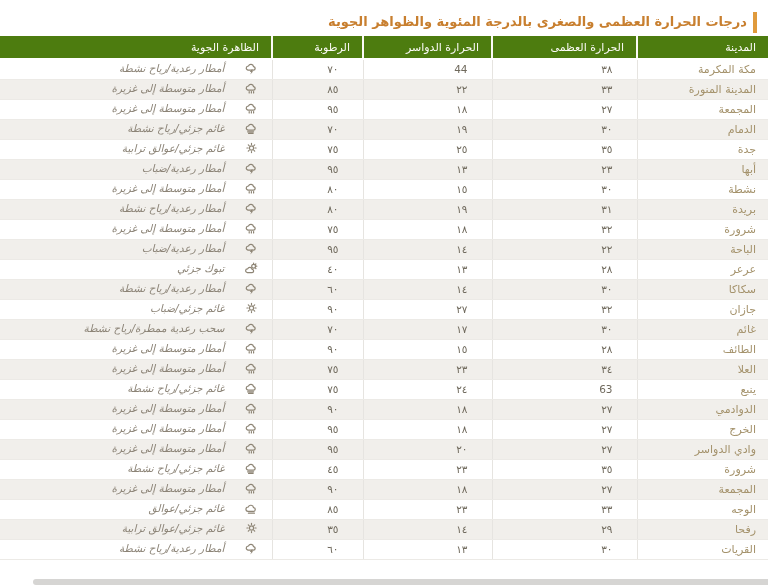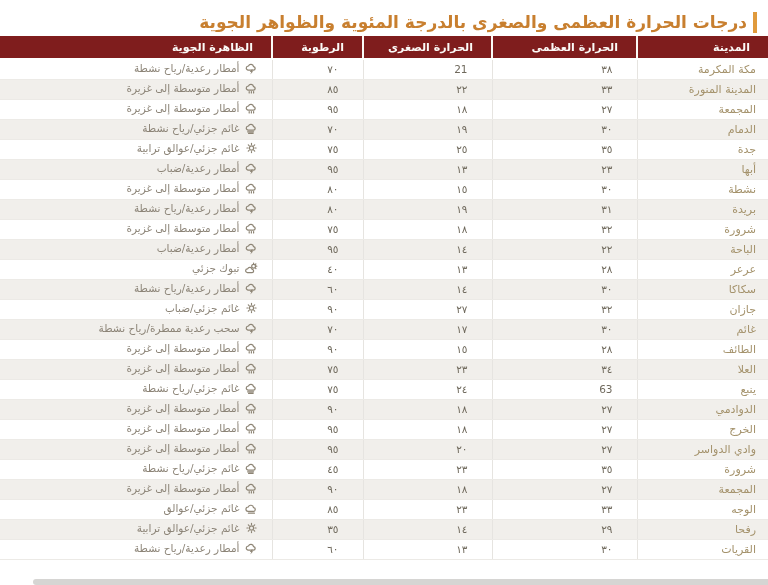--- a/index.html
+++ b/index.html
@@ -18,45 +18,45 @@
     padding:8px 11px 0 0;
   }
   .accent-bar{
     display:inline-block;
     width:4px; height:21px;
     background:#e09a3c;
     margin-left:6px;
     flex:0 0 auto;
   }
   .page-title{
-    font-size:17px; font-weight:bold;
+    font-size:13px; font-weight:bold;
     color:#c87f2f;
     line-height:1.2;
     white-space:nowrap;
   }
 
   
   table{
     width:768px;
     border-collapse:collapse;
     table-layout:fixed;
   }
   col.w-city{ width:131px; }
   col.w-max{ width:145px; }
   col.w-min{ width:129px; }
   col.w-hum{ width:91px; }
   col.w-phen{ width:272px; }
 
   thead th{
-    background:#7f1d1d;
+    background:#4d7c0f;
     color:#fcfbf8;
-    font-size:11px; font-weight:bold;
+    font-size:11px; font-weight:normal;
     height:23px;
     text-align:right;
-    padding:0 18px 0 4px;
+    padding:0 12px 0 4px;
     border-left:2px solid #fbfaf7;
     border-bottom:2px solid #ffffff;
     white-space:nowrap; overflow:hidden;
   }
   thead th:last-child{ border-left:none; }
 
   tbody td{
     height:20px;
     font-size:11px;
     text-align:right;
@@ -67,22 +67,23 @@
     background:#ffffff;
   }
   tbody td:last-child{ border-left:none; }
   tbody tr:nth-child(even) td{ background:#f1efeb; }
 
   td.c-city{ color:#a4926b;margin-top:12px; }
   td.c-num{ color:#6f695c; padding-left:0; padding-right:24px; font-size:10.5px; }
   td.c-phen{ color:#8c8477; font-size:10.5px; padding-right:14px; }
 
   .phen-wrap{
-    display:inline-flex; align-items:center; gap:5px;
+    display:inline-flex; align-items:center; gap:20px;
     direction:rtl;
+    font-style:italic;
   }
   .w-icon{ display:inline-flex; width:13px; height:13px; flex:0 0 auto; }
   .w-icon svg{ width:13px; height:13px; display:block; }
 
   
   .scrollbar-thumb{
     position:absolute;
     bottom:0;
     left:33px;
     width:735px;
@@ -106,30 +107,30 @@
       <col class="w-city">
         <col class="w-max">
         <col class="w-min">
         <col class="w-hum">
         <col class="w-phen">
     </colgroup>
     <thead>
       <tr>
         <th>المدينة</th>
         <th>الحرارة العظمى</th>
-        <th>الحرارة الصغرى</th>
+        <th>الحرارة الدواسر</th>
         <th>الرطوبة</th>
         <th>الظاهرة الجوية</th>
       </tr>
     </thead>
     <tbody id="table-body">
   <tr>
     <td class="c-city">مكة المكرمة</td>
     <td class="c-num">٣٨</td>
-    <td class="c-num">21</td>
+    <td class="c-num">44</td>
     <td class="c-num">٧٠</td>
     <td class="c-phen">
       <span class="phen-wrap">
         <span class="w-icon">
                 <svg viewBox="0 0 13 13">
                   <g fill="none" stroke="#8d8474" stroke-width="1.2" stroke-linecap="round" stroke-linejoin="round">
                     <path d="M3.2 8.2a2.1 2.1 0 0 1 .3-4.2 2.6 2.6 0 0 1 5 .6 1.8 1.8 0 0 1-.4 3.6z"></path>
                   </g>
                   <path d="M6.6 7.6 4.8 10h1.5l-1 2.4 3-3.1H6.8l1.1-1.7z" fill="#8d8474"></path>
                 </svg>

